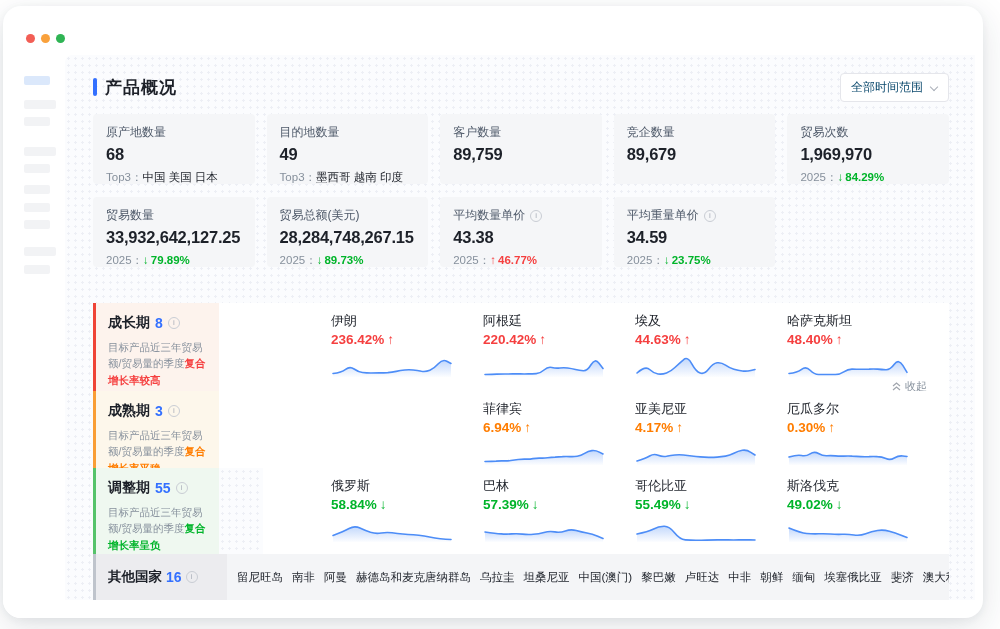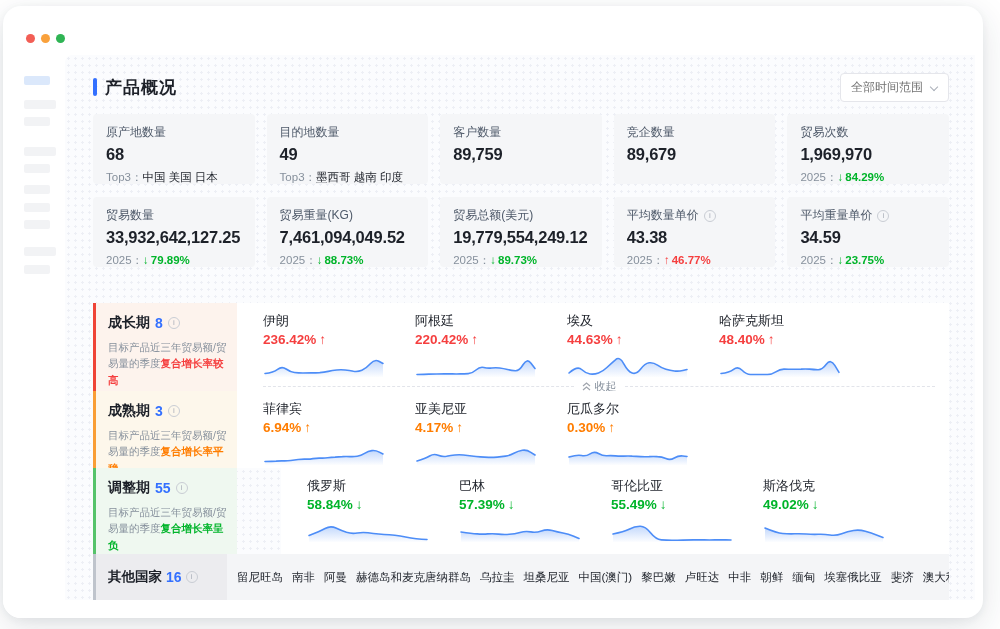--- a/index.html
+++ b/index.html
@@ -9,42 +9,42 @@
   .dot { width:9px; height:9px; border-radius:50%; }
   .sidebar { position:absolute; left:0; top:48px; width:62px; bottom:0; background:#fff; }
   .skel { border-radius:2px; background:#f2f3f5; margin:0 0 0 21px; }
   .skel.blue { background:#dbe8fb; }
   .panel { position:absolute; left:62px; top:49px; right:8px; bottom:18px; background:#fbfcfe; border-top-left-radius:8px; padding:18px 26px 0 28px; overflow:hidden;
            background-image:radial-gradient(circle,#edeff5 1px, rgba(0,0,0,0) 1.2px); background-size:7px 7px; }
   .panel-head { display:flex; align-items:center; justify-content:space-between; height:28px; }
   .ptitle { display:flex; align-items:center; gap:8px; }
   .accent-bar { width:4px; height:18px; border-radius:2px; background:#3370ff; }
   .ptitle h1 { font-size:17px; font-weight:bold; letter-spacing:1px; }
-  .time-filter { display:flex; align-items:center; gap:7px; background:#fff; border:1px solid #e5e6eb; border-radius:4px; padding:5px 10px; font-size:12px; color:#737373; cursor:pointer; }
+  .time-filter { display:flex; align-items:center; gap:7px; background:#fff; border:1px solid #e5e6eb; border-radius:4px; padding:5px 10px; font-size:12px; color:#0c4a6e; cursor:pointer; }
   .chev-down { width:8px; height:8px; display:inline-block; position:relative; }
   .chev-down:before { content:""; position:absolute; left:1px; top:1px; width:5px; height:5px; border-right:1.4px solid #a9aeb8; border-bottom:1.4px solid #a9aeb8; transform:rotate(45deg); }
   .cards { display:grid; grid-template-columns:repeat(5,1fr); gap:12px; margin-top:13px; }
   .card { background:#f5f6f8; border-radius:4px; padding:10px 13px 8px; height:70px; }
   .card-label { font-size:12px; color:#4e5969; display:flex; align-items:center; gap:5px; white-space:nowrap; }
   .card-value { font-size:16.5px; font-weight:bold; color:#1d2129; margin-top:4px; letter-spacing:-0.2px; white-space:nowrap; }
   .card-foot { font-size:11.5px; margin-top:6px; white-space:nowrap; }
   .f-label { color:#86909c; }
   .f-value { color:#1d2129; }
   .trend { font-weight:bold; }
   .trend .arr { font-weight:bold; margin-right:2px; }
   .t-up { color:#f53f3f; } .t-down { color:#00b42a; }
   .info-icon { display:inline-flex; align-items:center; justify-content:center; width:12px; height:12px; border:1px solid #c9cdd4; border-radius:50%; color:#a9aeb8; font-size:8px; line-height:1; font-style:normal; cursor:pointer; flex:none; }
   .sections { margin-top:36px; }
   .sec-row { display:flex; }
-  .label-block { width:144px; flex:none; padding:11px 10px 8px 12px; border-left:3px solid; }
+  .label-block { width:126px; flex:none; padding:11px 10px 8px 12px; border-left:3px solid; }
   .sec-title { display:flex; align-items:center; gap:5px; }
   .sec-name { font-size:14px; font-weight:bold; }
   .sec-count { font-size:14px; font-weight:bold; color:#3370ff; }
   .sec-desc { margin-top:7px; font-size:10.5px; line-height:1.55; color:#86909c; }
-  .sec-content { flex:1; background:#fff; padding:9px 10px 0 26px; display:flex; flex-direction:column; }
+  .sec-content { flex:1; background:#fff; padding:9px 10px 0 26px; display:flex; flex-direction:column;align-items:flex-end; }
   .cols { display:flex; flex:1; }
   .col { width:152px; flex:none; }
   .c-name { font-size:13px; font-weight:500; color:#1d2129; }
   .c-pct { font-size:13.5px; font-weight:bold; margin-top:2px; white-space:nowrap; }
   .c-pct .arr { margin-left:3px; }
   .spark { display:block; margin-top:1px; }
   .toggle-row { display:flex; align-items:center; gap:8px; height:14px; margin:1px 4px 3px 0; }
   .dash { flex:1; border-top:1px dashed #e2e4ea; }
   .toggle-btn { display:flex; align-items:center; gap:4px; font-size:11px; color:#86909c; cursor:pointer; white-space:nowrap; }
   .other-row { display:flex; height:46px; }
@@ -135,30 +135,23 @@
     <div class="cards" id="cards-row2">
         <div class="card">
           <div class="card-label">
             <span>贸易数量</span>
           </div>
           <div class="card-value">33,932,642,127.25</div>
           <div class="card-foot"><span class="f-label">2025：</span><span class="trend t-down"><span class="arr">↓</span><span>79.89%</span></span></div>
         </div>
         <div class="card">
           <div class="card-label">
-            <span>贸易重量(KG)</span>
-          </div>
-          <div class="card-value">7,461,094,049.52</div>
-          <div class="card-foot"><span class="f-label">2025：</span><span class="trend t-down"><span class="arr">↓</span><span>88.73%</span></span></div>
-        </div>
-        <div class="card">
-          <div class="card-label">
             <span>贸易总额(美元)</span>
           </div>
-          <div class="card-value">19,779,554,249.12</div>
+          <div class="card-value">28,284,748,267.15</div>
           <div class="card-foot"><span class="f-label">2025：</span><span class="trend t-down"><span class="arr">↓</span><span>89.73%</span></span></div>
         </div>
         <div class="card">
           <div class="card-label">
             <span>平均数量单价</span>
             <span class="info-icon">i</span>
           </div>
           <div class="card-value">43.38</div>
           <div class="card-foot"><span class="f-label">2025：</span><span class="trend t-up"><span class="arr">↑</span><span>46.77%</span></span></div>
         </div>

